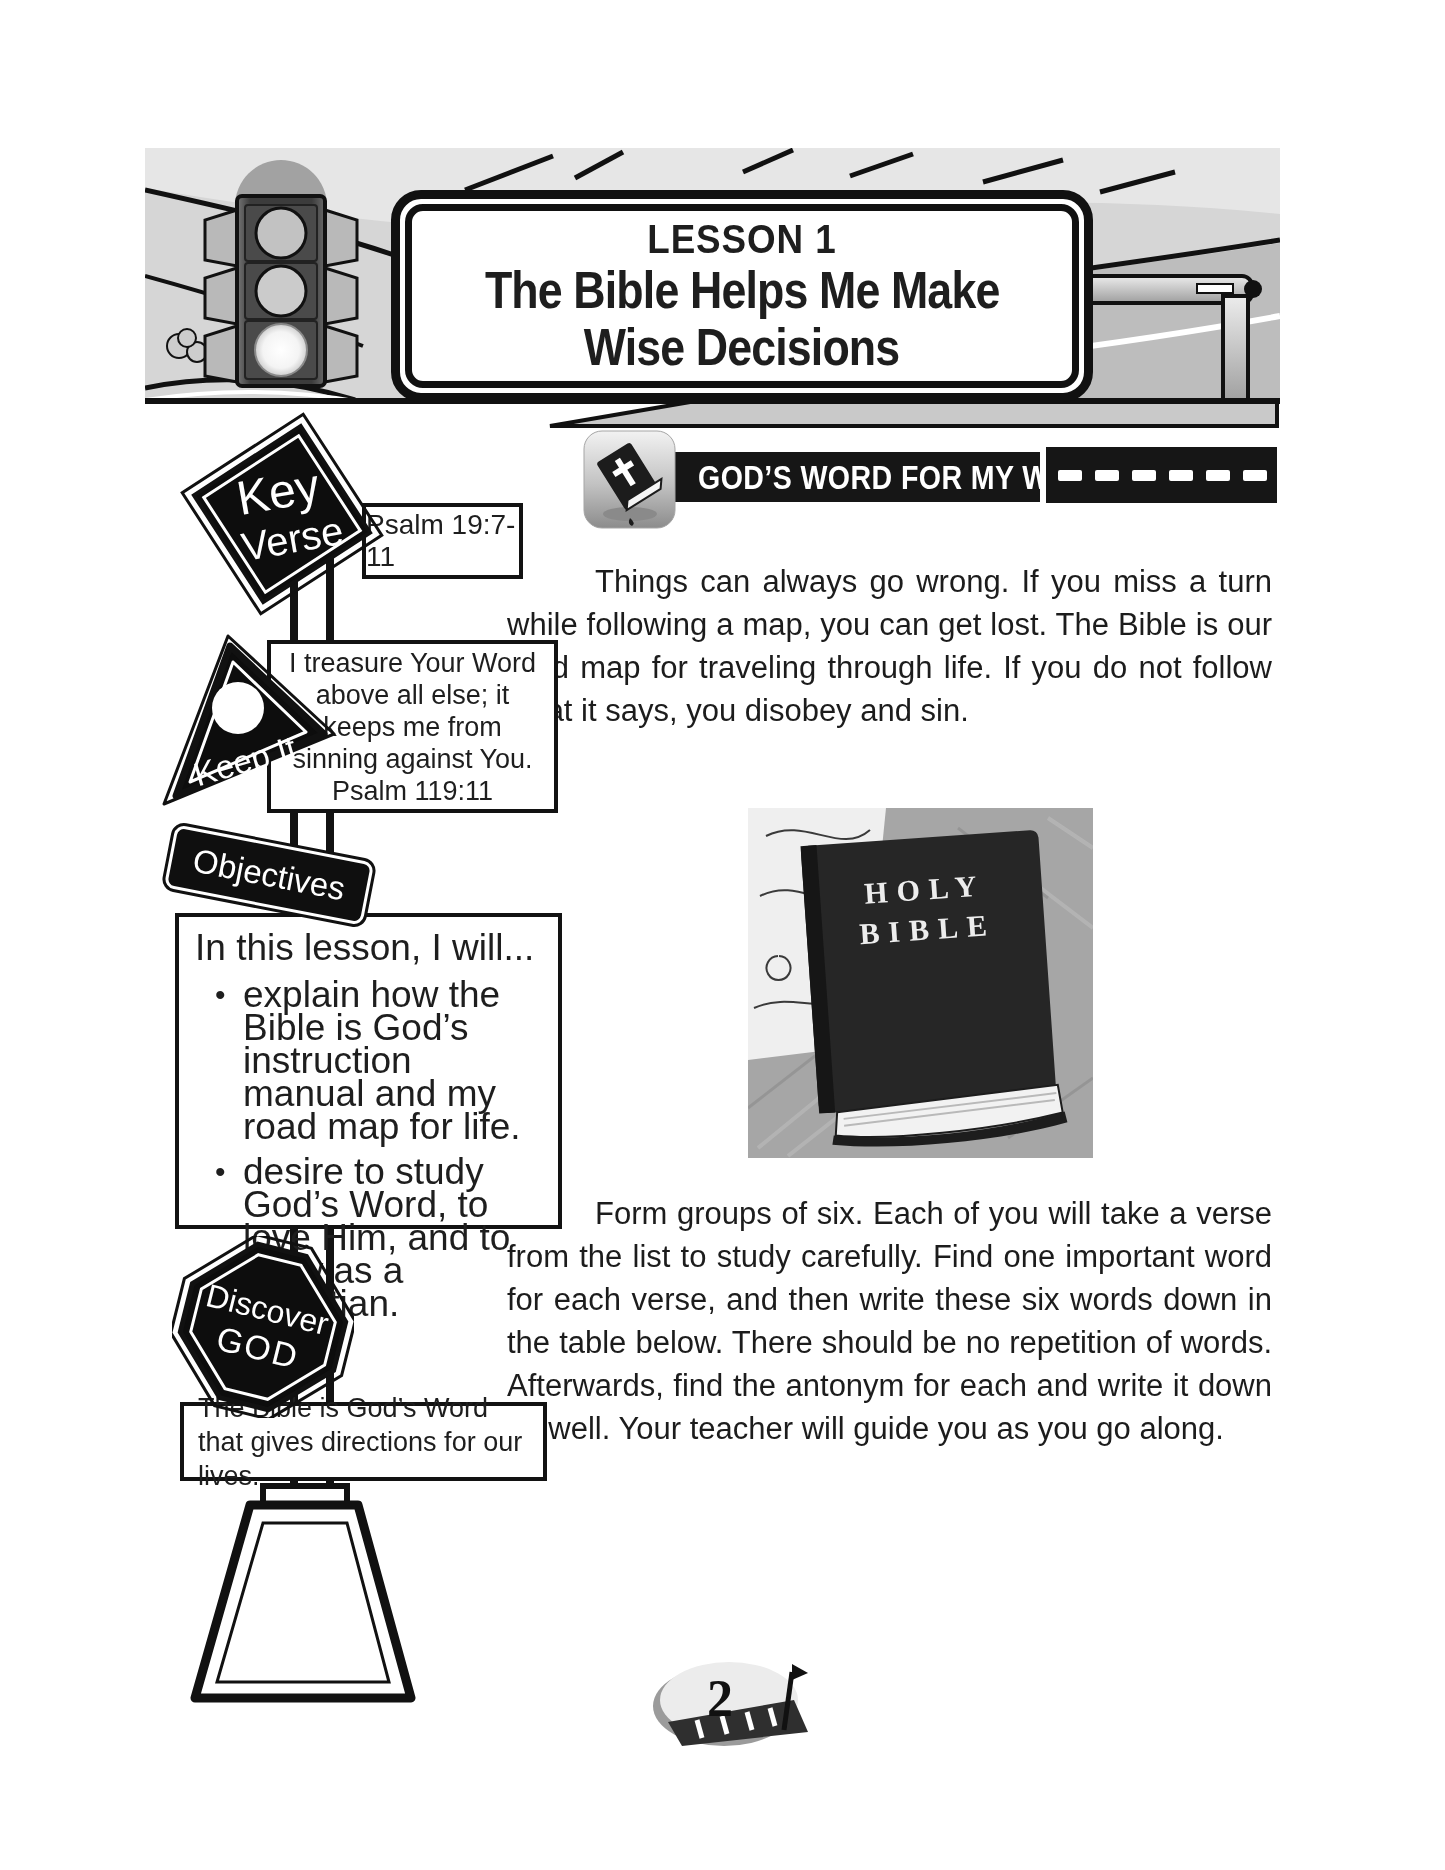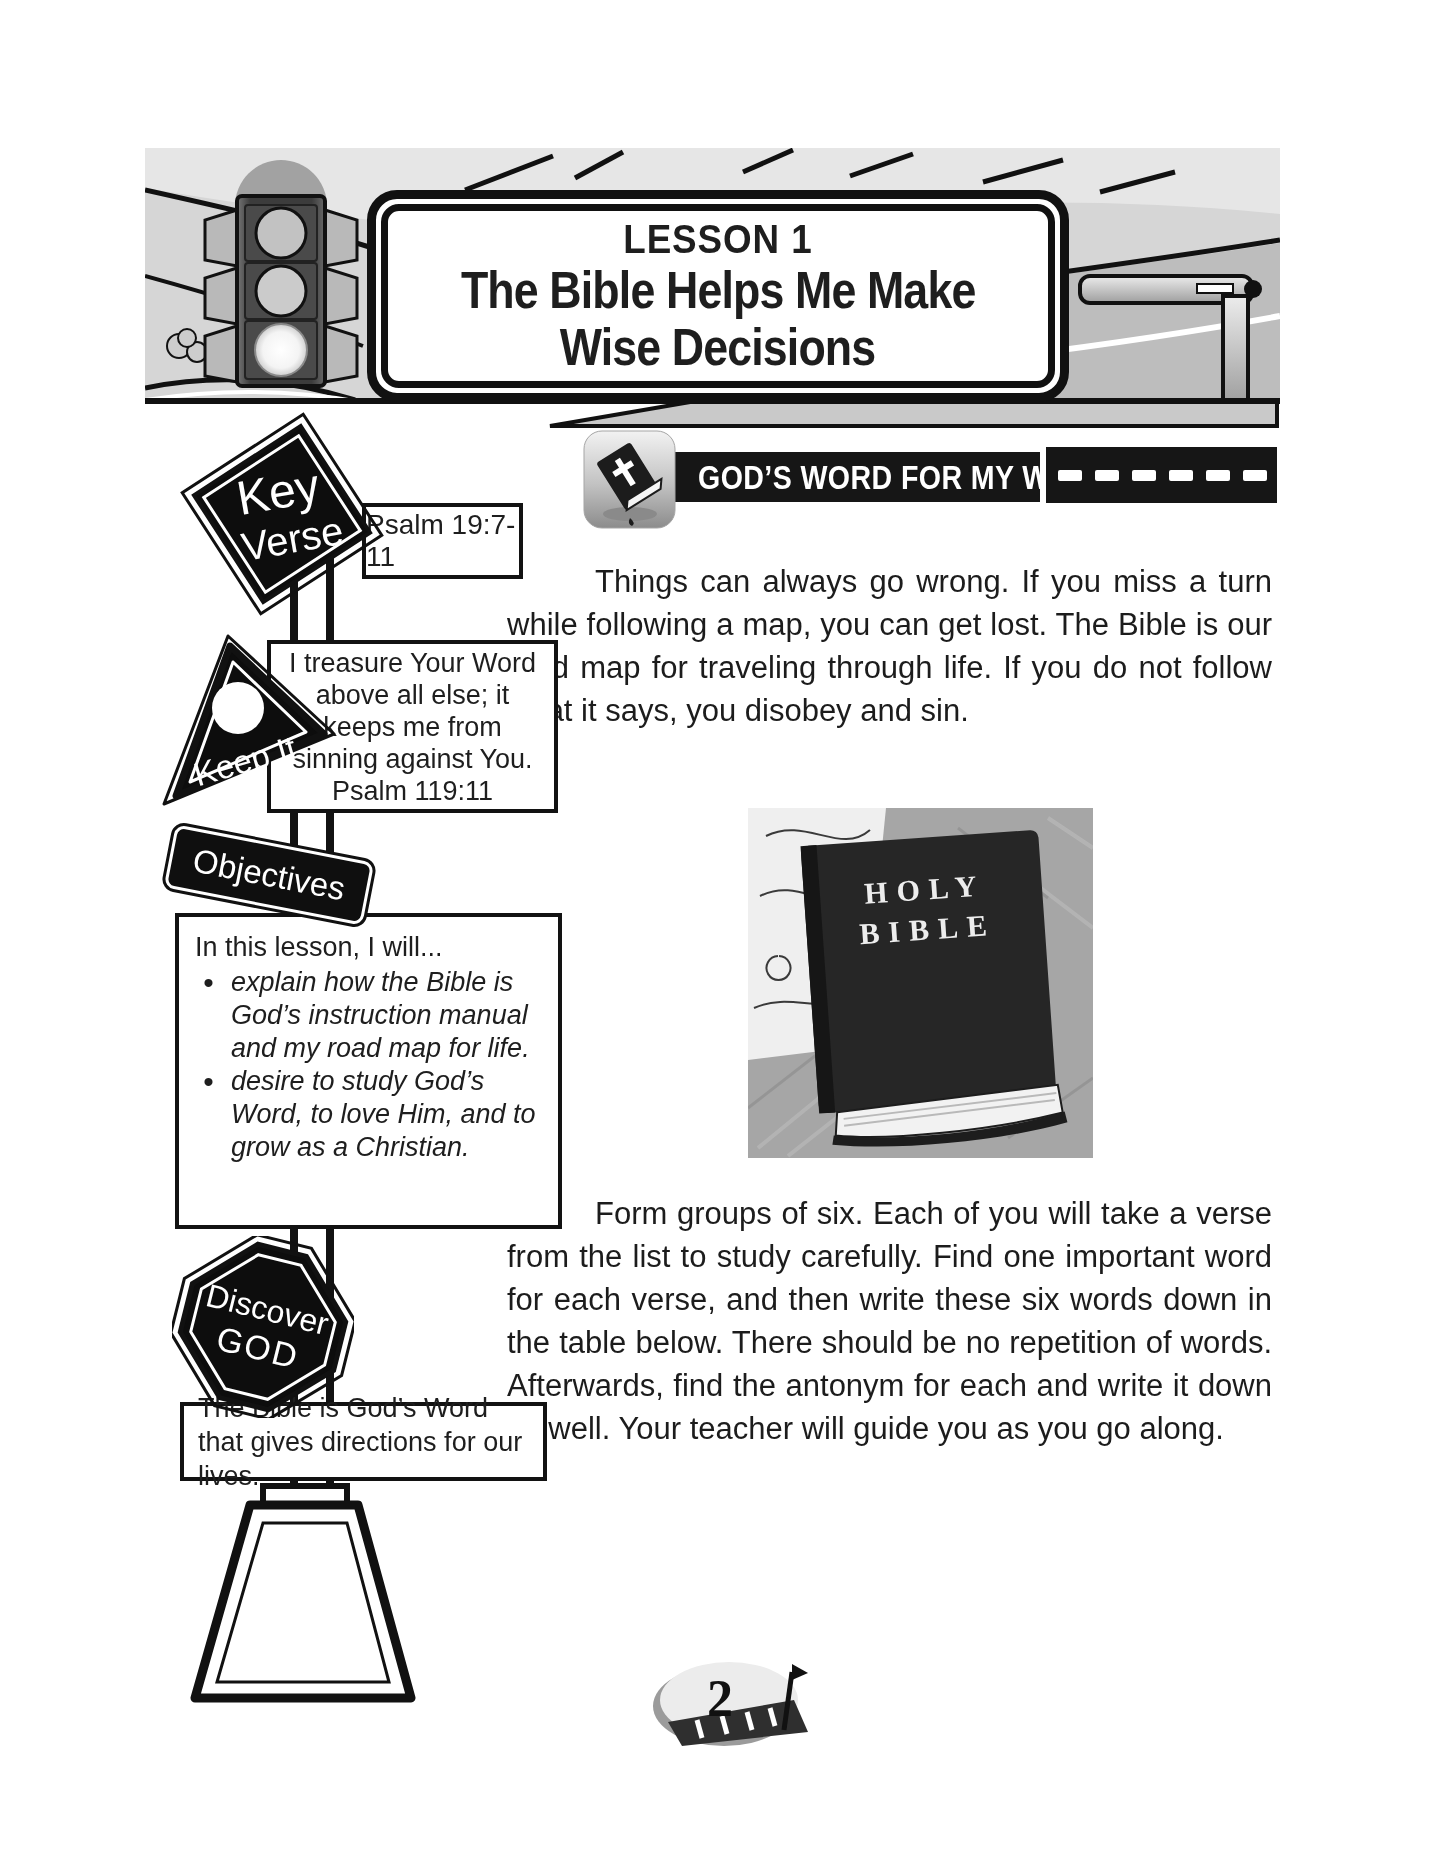--- a/index.html
+++ b/index.html
@@ -6,21 +6,21 @@
   body{
     width:1445px;height:1870px;position:relative;background:#ffffff;
     font-family:"Liberation Sans", sans-serif;color:#1e1e1e;overflow:hidden;
   }
   .abs{position:absolute;}
 
   
   #top-illustration{left:145px;top:148px;width:1135px;height:256px;z-index:2;}
   #banner-tail{left:548px;top:398px;width:732px;height:32px;z-index:1;}
   #title-sign{
-    left:367px;top:190px;width:702px;height:212px;z-index:3;
+    left:391px;top:190px;width:702px;height:212px;z-index:3;
     background:#ffffff;border:9px solid #111;border-radius:30px;
     box-sizing:border-box;padding:5px;
   }
   #title-sign-inner{
     width:100%;height:100%;box-sizing:border-box;border:7px solid #111;border-radius:18px;
     background:#fff;display:flex;flex-direction:column;align-items:center;justify-content:center;
   }
   .lesson-label{font-weight:bold;font-size:40px;letter-spacing:1px;transform:scaleX(.92);}
   .title-line{font-weight:bold;font-size:52px;line-height:57px;letter-spacing:-1px;transform:scaleX(.86);white-space:nowrap;}
 
@@ -29,23 +29,23 @@
   #pole-left{left:290px;}
   #pole-right{left:326px;}
 
   .white-box{
     position:absolute;background:#fff;border:4px solid #121212;box-sizing:border-box;z-index:2;
     display:flex;flex-direction:column;justify-content:center;
   }
   #key-verse-box{left:362px;top:503px;width:161px;height:76px;align-items:center;font-size:28px;}
   #keep-it-box{left:267px;top:640px;width:291px;height:173px;align-items:center;text-align:center;font-size:27px;line-height:32px;}
   #keep-it-box .verse{display:block;width:250px;}
-  #objectives-box{left:175px;top:913px;width:387px;height:316px;justify-content:flex-start;padding:14px 16px;font-size:27px;line-height:33px;}
+  #objectives-box{left:175px;top:913px;width:387px;height:316px;justify-content:flex-start;padding:14px 16px;font-size:37px;line-height:33px;}
   #objectives-box ul{margin:2px 0 0 0;padding:0;list-style:none;}
-  #objectives-box li{position:relative;padding-left:36px;margin:0;font-style:italic;}
+  #objectives-box li{position:relative;padding-left:36px;margin:12px;}
   #objectives-box li::before{content:"\2022";position:absolute;left:8px;font-size:30px;}
   #discover-box{left:180px;top:1402px;width:367px;height:79px;padding:6px 14px;font-size:27px;line-height:34px;}
 
   #key-verse-sign{left:178px;top:410px;width:208px;height:208px;z-index:3;}
   #keep-it-sign{left:158px;top:632px;width:190px;height:186px;z-index:3;}
   #objectives-sign{
     left:168px;top:843px;width:202px;height:64px;z-index:3;background:#0f0f0f;
     border:3px solid #fff;box-shadow:0 0 0 3px #111;border-radius:10px;box-sizing:border-box;
     transform:rotate(11deg);display:flex;align-items:center;justify-content:center;
     color:#fff;font-size:33px;

